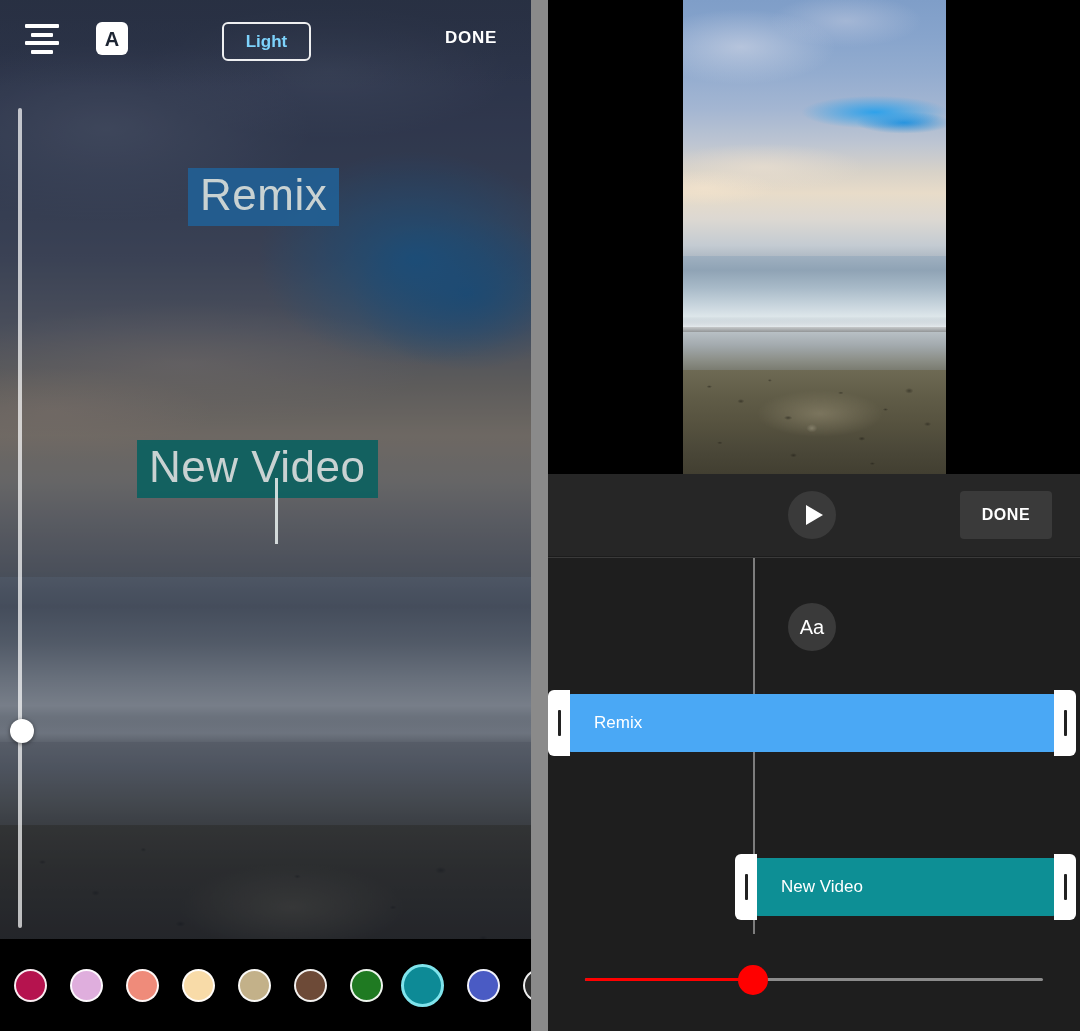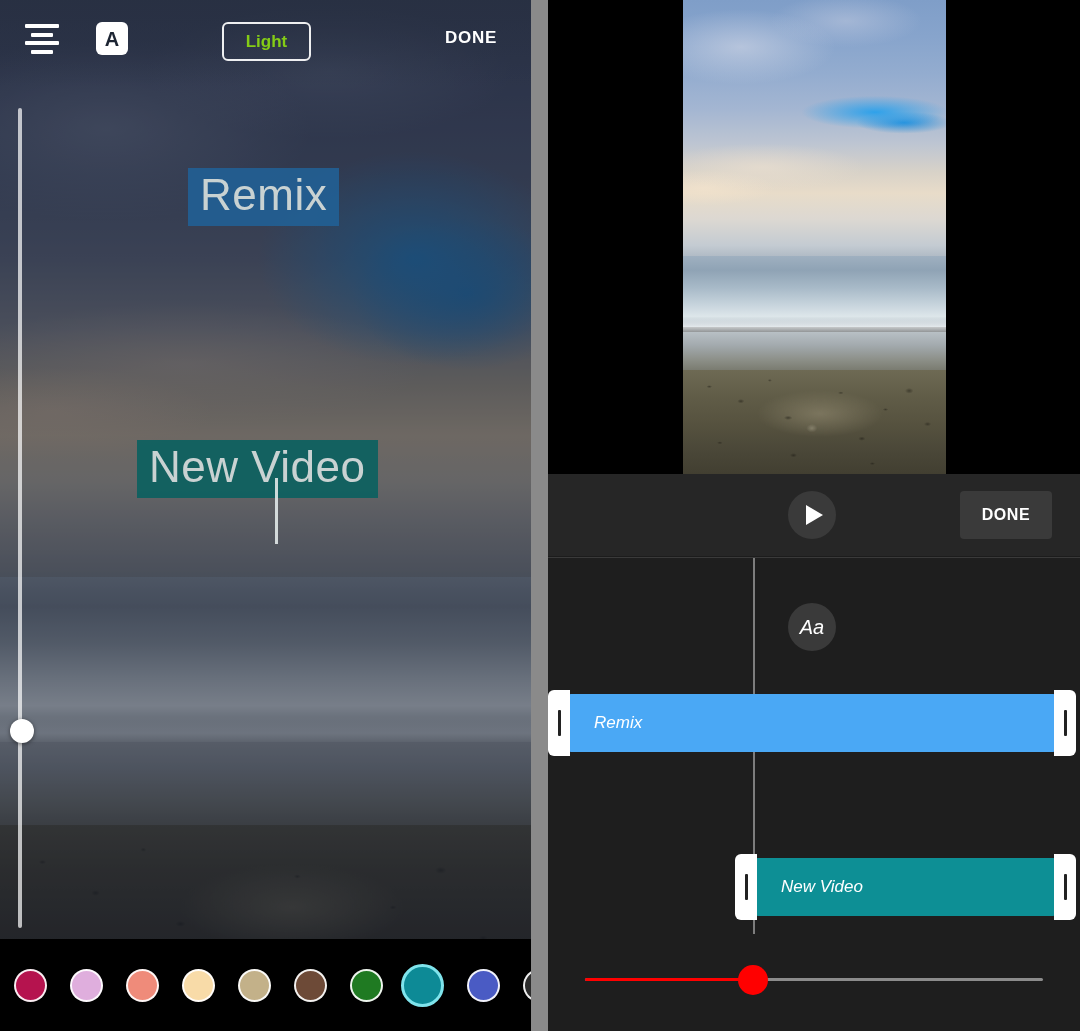--- a/index.html
+++ b/index.html
@@ -61,21 +61,21 @@
   .align-icon i:nth-child(1){width:34px;}
   .align-icon i:nth-child(2){width:22px;}
   .align-icon i:nth-child(3){width:34px;}
   .align-icon i:nth-child(4){width:22px;}
   .a-badge{position:absolute;left:96px;top:22px;width:32px;height:33px;background:#fff;
            border-radius:6px;display:flex;align-items:center;justify-content:center;
            color:#1d2533;font-size:20px;font-weight:bold;line-height:1;}
   .light-btn{position:absolute;left:222px;top:22px;width:85px;height:35px;
              border:2px solid rgba(255,255,255,.92);border-radius:6px;
              display:flex;align-items:center;justify-content:center;
-             color:#84cc16;font-size:17px;font-weight:bold;background:transparent;}
+             color:#7dd3fc;font-size:17px;font-weight:bold;background:transparent;}
   .done-l{position:absolute;right:34px;top:28px;color:#fff;font-size:17px;
           font-weight:bold;letter-spacing:.7px;}
 
   
   .vslider{position:absolute;left:18px;top:108px;width:4px;height:820px;
            background:rgba(255,255,255,.7);border-radius:2px;}
   .vthumb{position:absolute;left:10px;top:719px;width:24px;height:24px;border-radius:50%;
           background:#fff;box-shadow:0 1px 4px rgba(0,0,0,.5);}
 
   
@@ -145,21 +145,21 @@
   .playbtn{position:absolute;left:240px;top:17px;width:48px;height:48px;border-radius:50%;
            background:#3a3a3a;display:flex;align-items:center;justify-content:center;}
   .playbtn span{display:block;width:0;height:0;margin-left:5px;
       border-left:17px solid #fff;border-top:10px solid transparent;border-bottom:10px solid transparent;}
   .done-r{position:absolute;right:28px;top:17px;width:92px;height:48px;background:#3a3a3a;
           border-radius:4px;display:flex;align-items:center;justify-content:center;
           color:#fff;font-size:16px;font-weight:bold;letter-spacing:.6px;}
 
   
   .timeline{position:absolute;left:0;top:557px;width:532px;height:376px;background:#1e1e1e;
-            border-top:1px solid #3a3a3a;border-bottom:1px solid #3a3a3a;font-style:italic;}
+            border-top:1px solid #3a3a3a;border-bottom:1px solid #3a3a3a;}
   .playhead{position:absolute;left:205px;top:0;width:2px;height:376px;background:#7d7d7d;z-index:4;}
   .aa-btn{position:absolute;left:240px;top:45px;width:48px;height:48px;border-radius:50%;
           background:#3a3a3a;display:flex;align-items:center;justify-content:center;
           color:#fff;font-size:20px;z-index:5;}
 
   .clip{position:absolute;height:58px;border-radius:5px;z-index:5;
         display:flex;align-items:center;}
   .clip .body{position:absolute;inset:0;border-radius:5px;}
   .clip .lbl{position:relative;color:#fff;font-size:17px;z-index:3;white-space:nowrap;}
   .handle{position:absolute;top:-4px;width:22px;height:66px;background:#fff;z-index:4;

